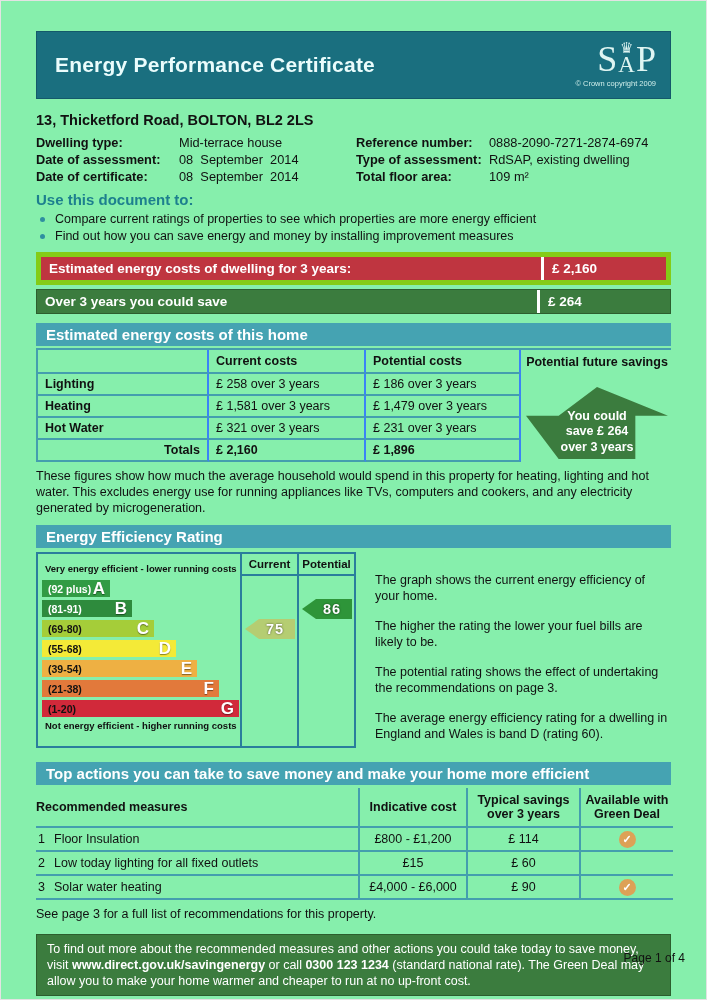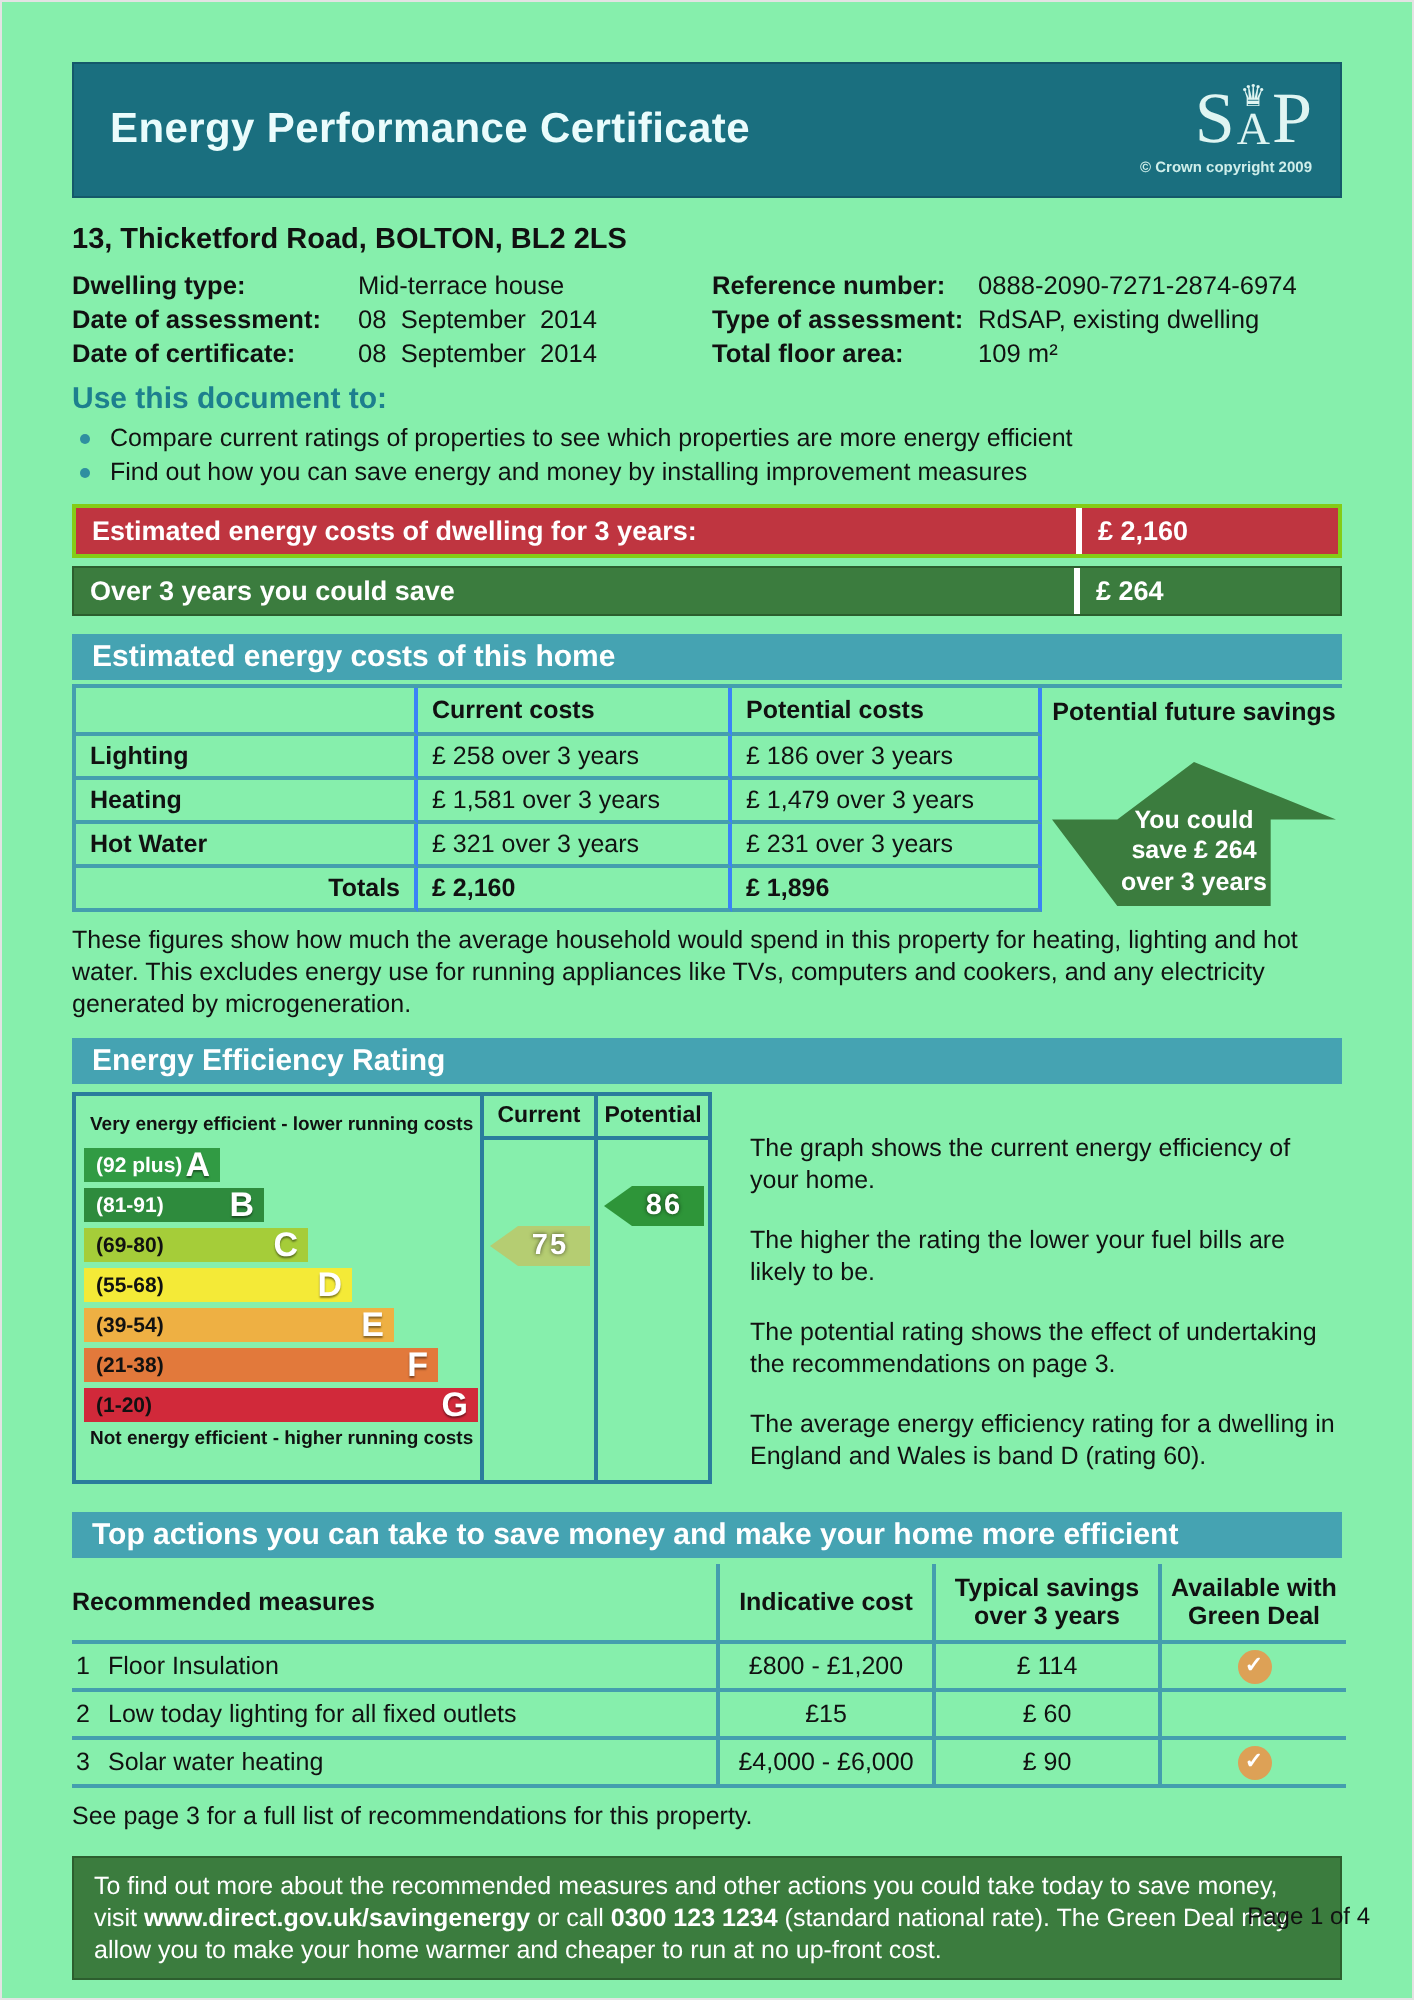--- a/index.html
+++ b/index.html
@@ -12,21 +12,21 @@
   .banner{margin:30px 35px 0 35px;height:68px;background:#1a6f7f;display:flex;
           align-items:center;justify-content:space-between;border:1px solid #14596a;box-sizing:border-box;}
   .banner-title{color:#eafcfc;font-size:21px;font-weight:bold;padding-left:18px;letter-spacing:.2px;}
   .sap-logo{color:#dff5f2;padding-right:14px;text-align:right;}
   .sap-letters{display:flex;align-items:flex-end;justify-content:flex-end;
                font-family:"Liberation Serif",serif;line-height:.9;}
   .sap-letters .s,.sap-letters .p{font-size:36px;}
   .sap-mid{display:flex;flex-direction:column;align-items:center;margin:0 1px;}
   .crown{font-family:"DejaVu Sans",sans-serif;font-size:15px;line-height:13px;}
   .sap-letters .a{font-size:23px;line-height:.9;}
-  .sap-copy{font-size:7.5px;margin-top:3px;color:#cfeeea;font-weight:bold;}
+  .sap-copy{font-size:7.5px;margin-top:3px;color:#cfeeea;}
 
   
   .address{margin-top:13px;font-size:14.5px;font-weight:bold;}
   .details{display:flex;margin-top:6px;font-size:12.8px;}
   .dcol{display:flex;flex-direction:column;}
   .dcol.left{width:320px;}
   .dcol.right{flex:1;}
   .drow{display:flex;height:17px;align-items:center;}
   .dlabel{font-weight:bold;}
   .dcol.left .dlabel{width:143px;}
@@ -35,21 +35,21 @@
 
   
   .use-heading{margin-top:6px;color:#1d7f8e;font-weight:bold;font-size:15px;}
   .bullets{margin-top:4px;}
   .bullet{display:flex;align-items:flex-start;font-size:12.5px;margin-bottom:2px;line-height:15px;}
   .dot{width:5px;height:5px;border-radius:50%;background:#2f8fa0;margin:5px 10px 0 4px;flex:0 0 auto;}
 
   
   .cost-banner{margin-top:8px;height:23px;display:flex;align-items:stretch;color:#fff;
                font-weight:bold;font-size:13.5px;}
-  .cost-banner.red{background:#bf3540;border:2px solid #84cc16;}
+  .cost-banner.red{background:#bf3540;border:5px solid #84cc16;}
   .cost-banner.green{margin-top:4px;background:#3b7c3e;border:1px solid #2c5e2e;}
   .cb-label{flex:0 0 492px;display:flex;align-items:center;padding-left:8px;}
   .cb-sep{width:3px;background:#fff;}
   .cb-value{flex:1;display:flex;align-items:center;padding-left:8px;}
 
   
   .section-banner{margin-top:9px;height:23px;background:#45a3b2;color:#fff;font-weight:bold;
                   font-size:15px;display:flex;align-items:center;padding-left:10px;}
 
   

